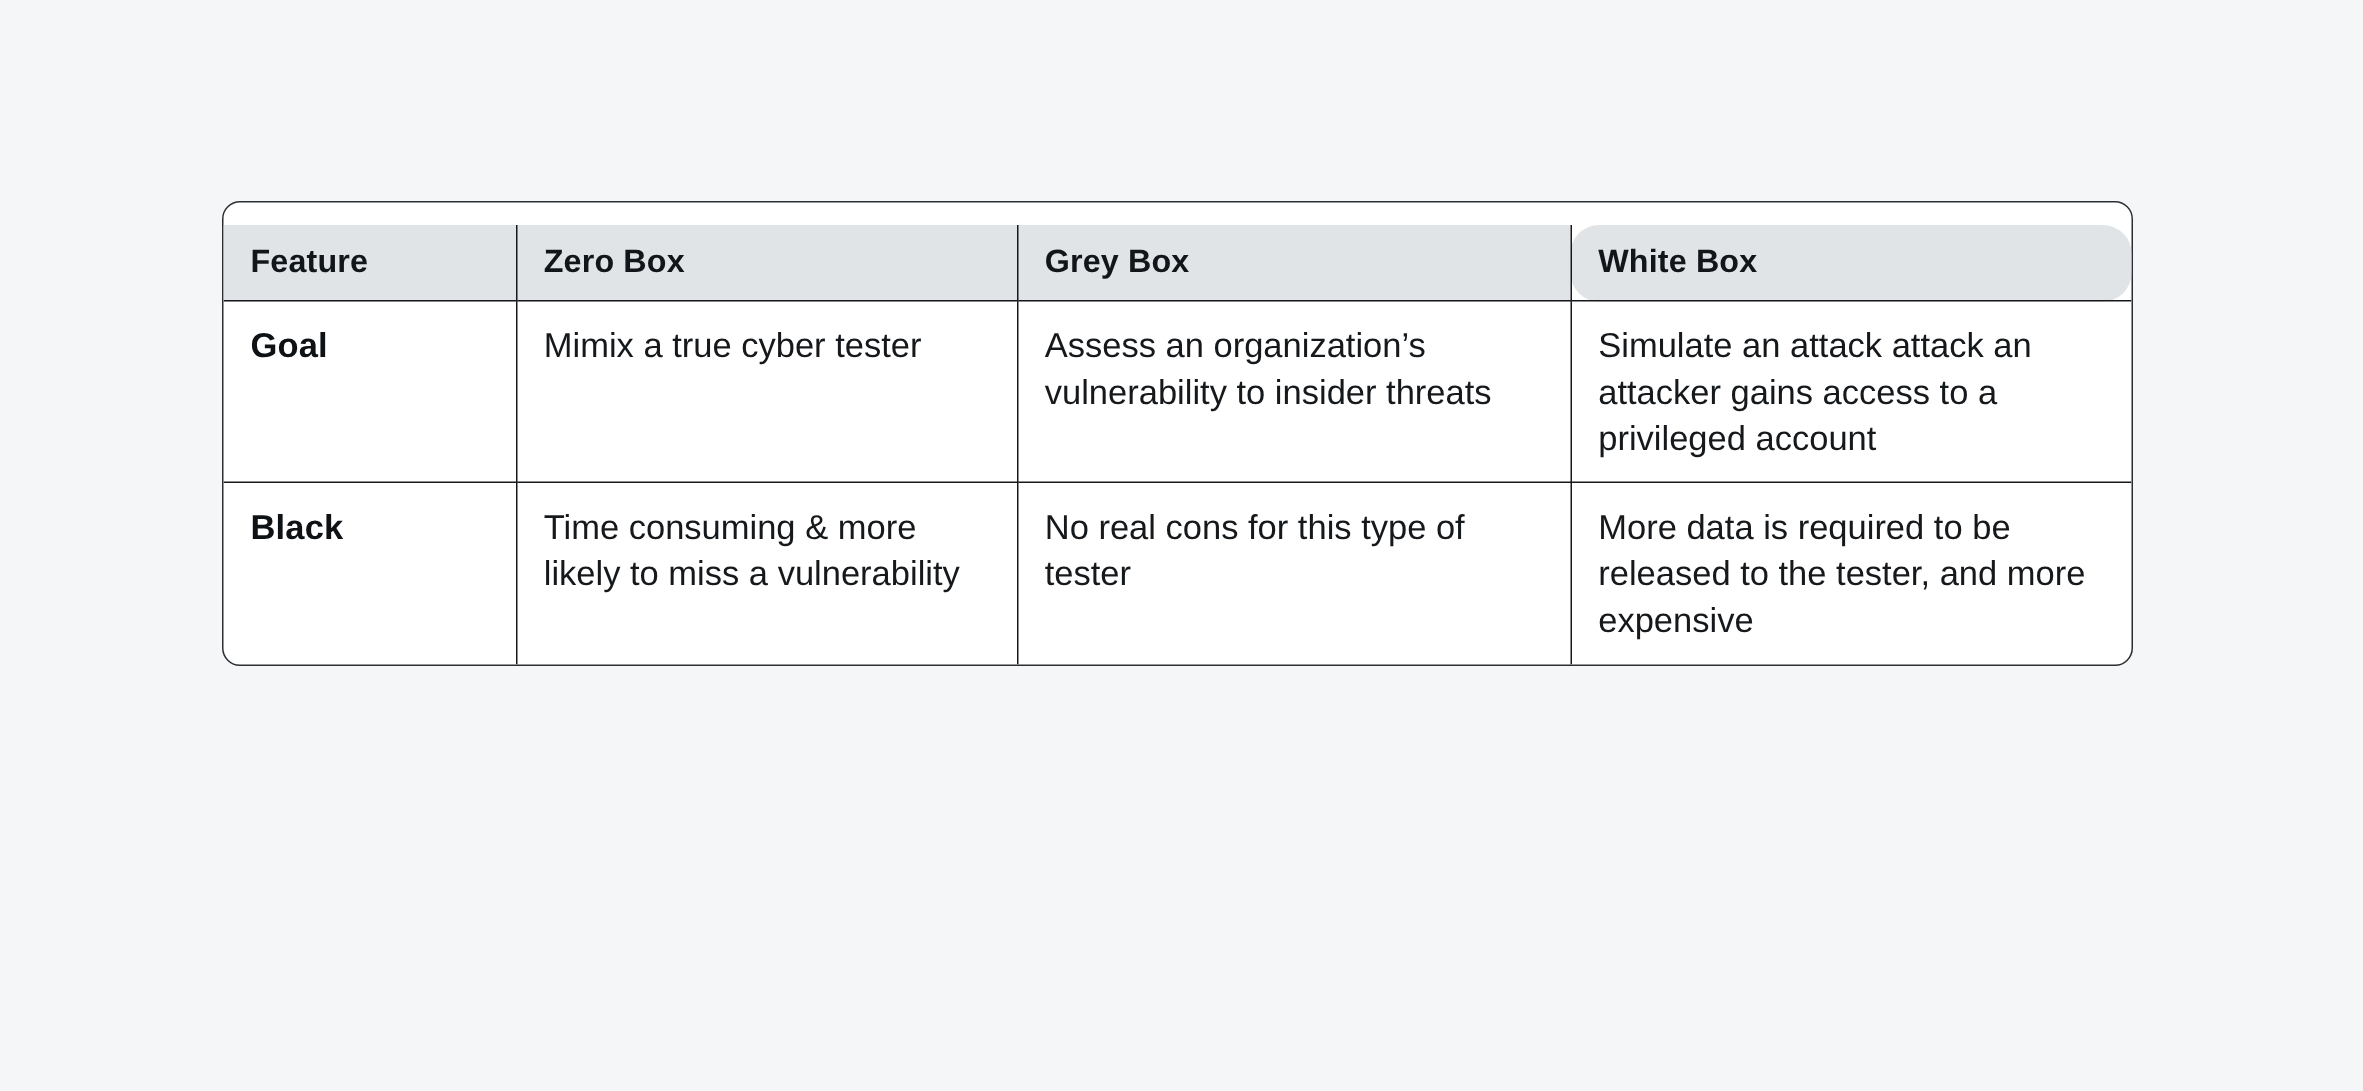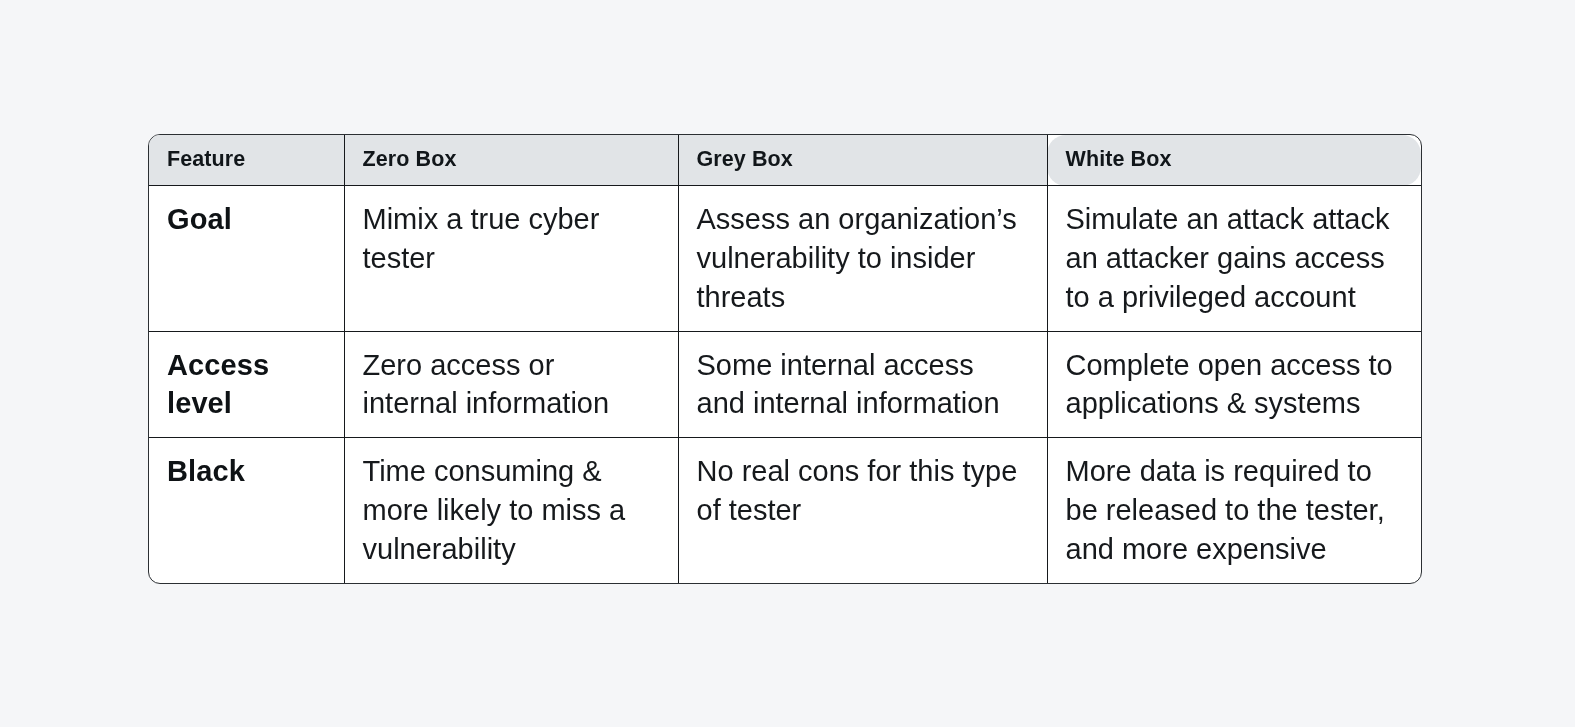--- a/index.html
+++ b/index.html
@@ -30,20 +30,21 @@
     border-radius: 12px;
     background: #ffffff;
     overflow: hidden;
     box-sizing: border-box;
   }
 
   table.cmp {
     border-collapse: collapse;
     width: 100%;
     table-layout: fixed;
+    margin-top: 15px;
   }
 
   table.cmp col.c-feature  { width: 195px; }
   table.cmp col.c-black    { width: 334px; }
   table.cmp col.c-grey     { width: 369px; }
   table.cmp col.c-white    { width: 374px; }
 
   table.cmp thead th {
     background: #e1e4e7;
     font-size: 21.5px;
@@ -53,21 +54,21 @@
     padding: 12px 0 13px 18px;
     border-bottom: 1.6px solid #16191c;
     border-right: 1.4px solid #16191c;
     letter-spacing: 0.1px;
     vertical-align: middle;
     box-sizing: border-box;
   }
   table.cmp thead th:last-child { border-right: none; border-radius: 19px; }
 
   table.cmp tbody td {
-    font-size: 29px;
+    font-size: 23px;
     color: #16191c;
     text-align: left;
     padding: 14px 22px 14px 18px;
     border-bottom: 1.4px solid #16191c;
     border-right: 1.4px solid #16191c;
     vertical-align: top;
     line-height: 1.34;
     box-sizing: border-box;
   }
   table.cmp tbody td:last-child { border-right: none; }
@@ -105,26 +106,20 @@
           <th>White Box</th>
         </tr>
       </thead>
       <tbody>
         <tr class="row-goal">
           <td class="feature-cell">Goal</td>
           <td>Mimix a true cyber tester</td>
           <td>Assess an organization’s vulnerability to insider threats</td>
           <td>Simulate an attack attack an attacker gains access to a privileged account</td>
         </tr>
-        <tr class="row-access">
-          <td class="feature-cell">Access level</td>
-          <td>Zero access or internal information</td>
-          <td>Some internal access and internal information</td>
-          <td>Complete open access to applications &amp; systems</td>
-        </tr>
         <tr class="row-cons">
           <td class="feature-cell">Black</td>
           <td>Time consuming &amp; more likely to miss a vulnerability</td>
           <td>No real cons for this type of tester</td>
           <td>More data is required to be released to the tester, and more expensive</td>
         </tr>
       </tbody>
     </table>
   </div>
 

